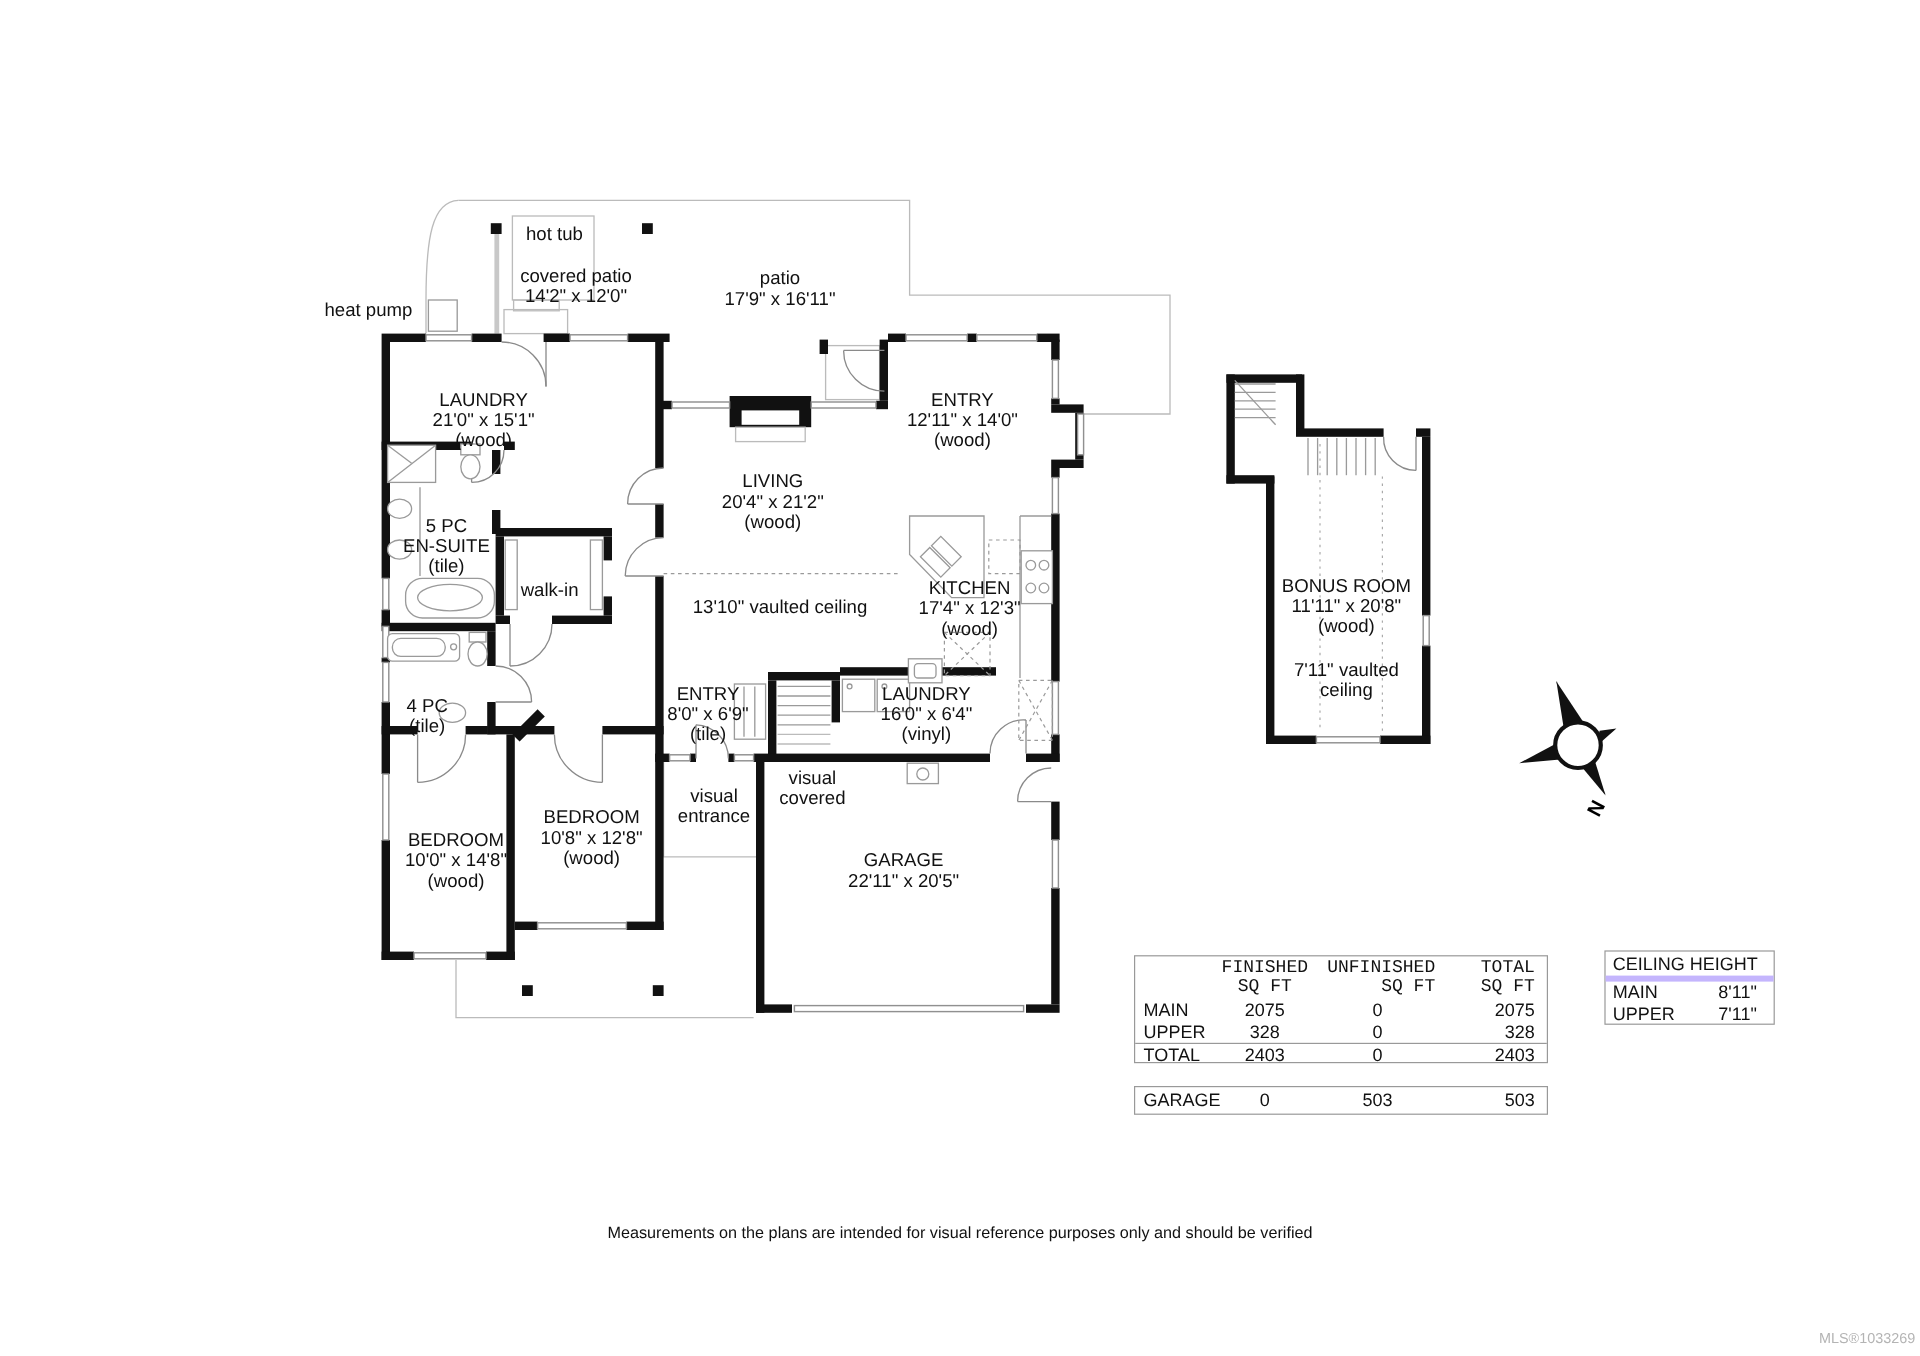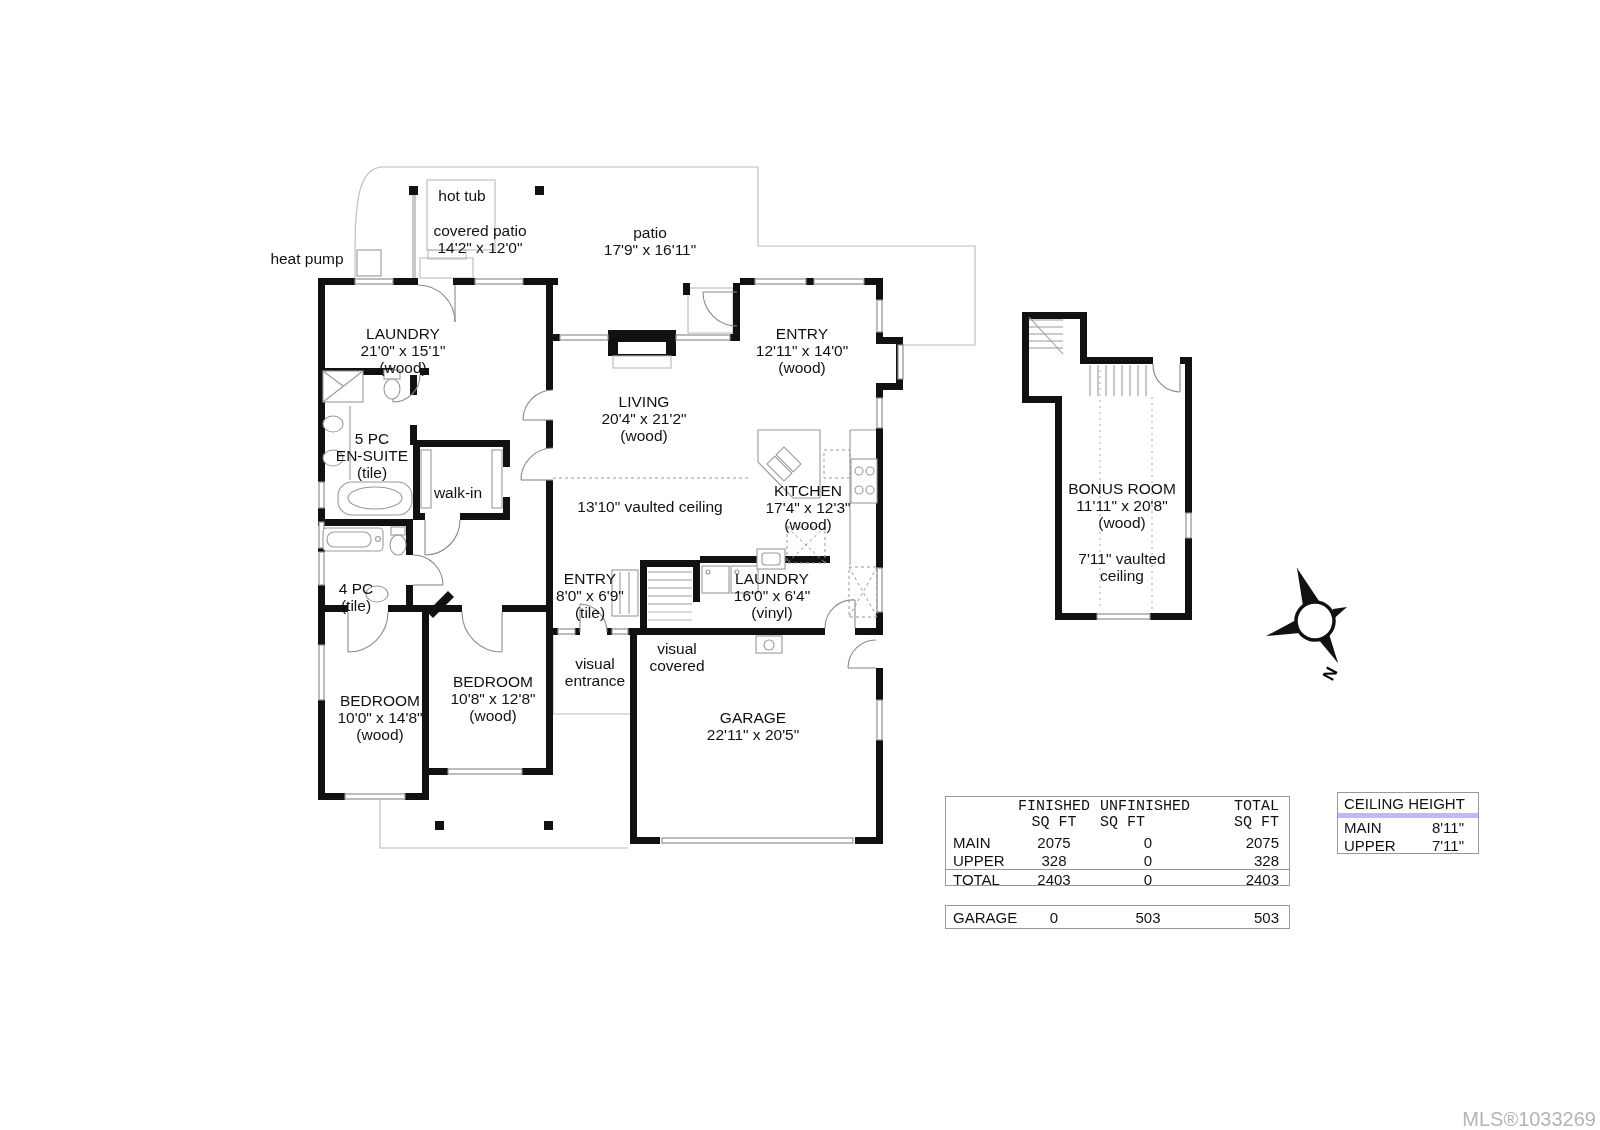--- a/index.html
+++ b/index.html
@@ -21,29 +21,29 @@
   
   .box{position:absolute;border:1px solid #999;font-size:15px;}
   .t-row{display:grid;grid-template-columns:62px 92px 96px 1fr;align-items:center;height:18px;}
   .t-row .c0{padding-left:7px;text-align:left;}
   .t-row .c1,.t-row .c2{text-align:center;}
   .t-row .c3{text-align:right;padding-right:10px;}
   .t-head{height:36px;}
   .t-head .c1,.t-head .c2,.t-head .c3{display:flex;flex-direction:column;justify-content:center;line-height:16px;font-family:Liberation Mono, monospace;}
   .t-head .c3{align-items:flex-end;}
   .t-head .c1{align-items:center;}
-  .t-head .c2{align-items:flex-start;}
+  .t-head .c2{align-items:flex-end;}
   .total-row{border-top:1px solid #999;}
   .ch-head{height:20px;border-bottom:5px solid #c4b5fd;display:flex;align-items:center;padding-left:6px;}
   .ch-row{display:flex;height:18px;align-items:center;}
   .ch-row .l{padding-left:6px;width:70px;text-align:left;}
   .ch-row .v{flex:1;text-align:right;padding-right:14px;}
   .disclaimer{position:absolute;left:800px;top:1020px;transform:translateX(-50%);
               font-size:13.5px;white-space:nowrap;}
-  .mls{position:absolute;right:4px;top:1108px;font-size:20px;color:#b4b4b4;}
+  .mls{position:absolute;right:4px;top:1108px;font-size:12px;color:#b4b4b4;}
 </style>
 </head>
 <body>
 
 <div class="canvas">
 
 
   <svg width="1600" height="1130" viewBox="0 0 1600 1130">
 
     <g>
@@ -447,14 +447,15 @@
     <div class="ch-row">
       <div class="l">MAIN</div>
       <div class="v">8'11"</div>
     </div>
     <div class="ch-row">
       <div class="l">UPPER</div>
       <div class="v">7'11"</div>
     </div>
   </div>
 
+  <div class="disclaimer">Measurements on the plans are intended for visual reference purposes only and should be verified</div>
   <div class="mls">MLS®1033269</div>
 </div>
 
 </body></html>

